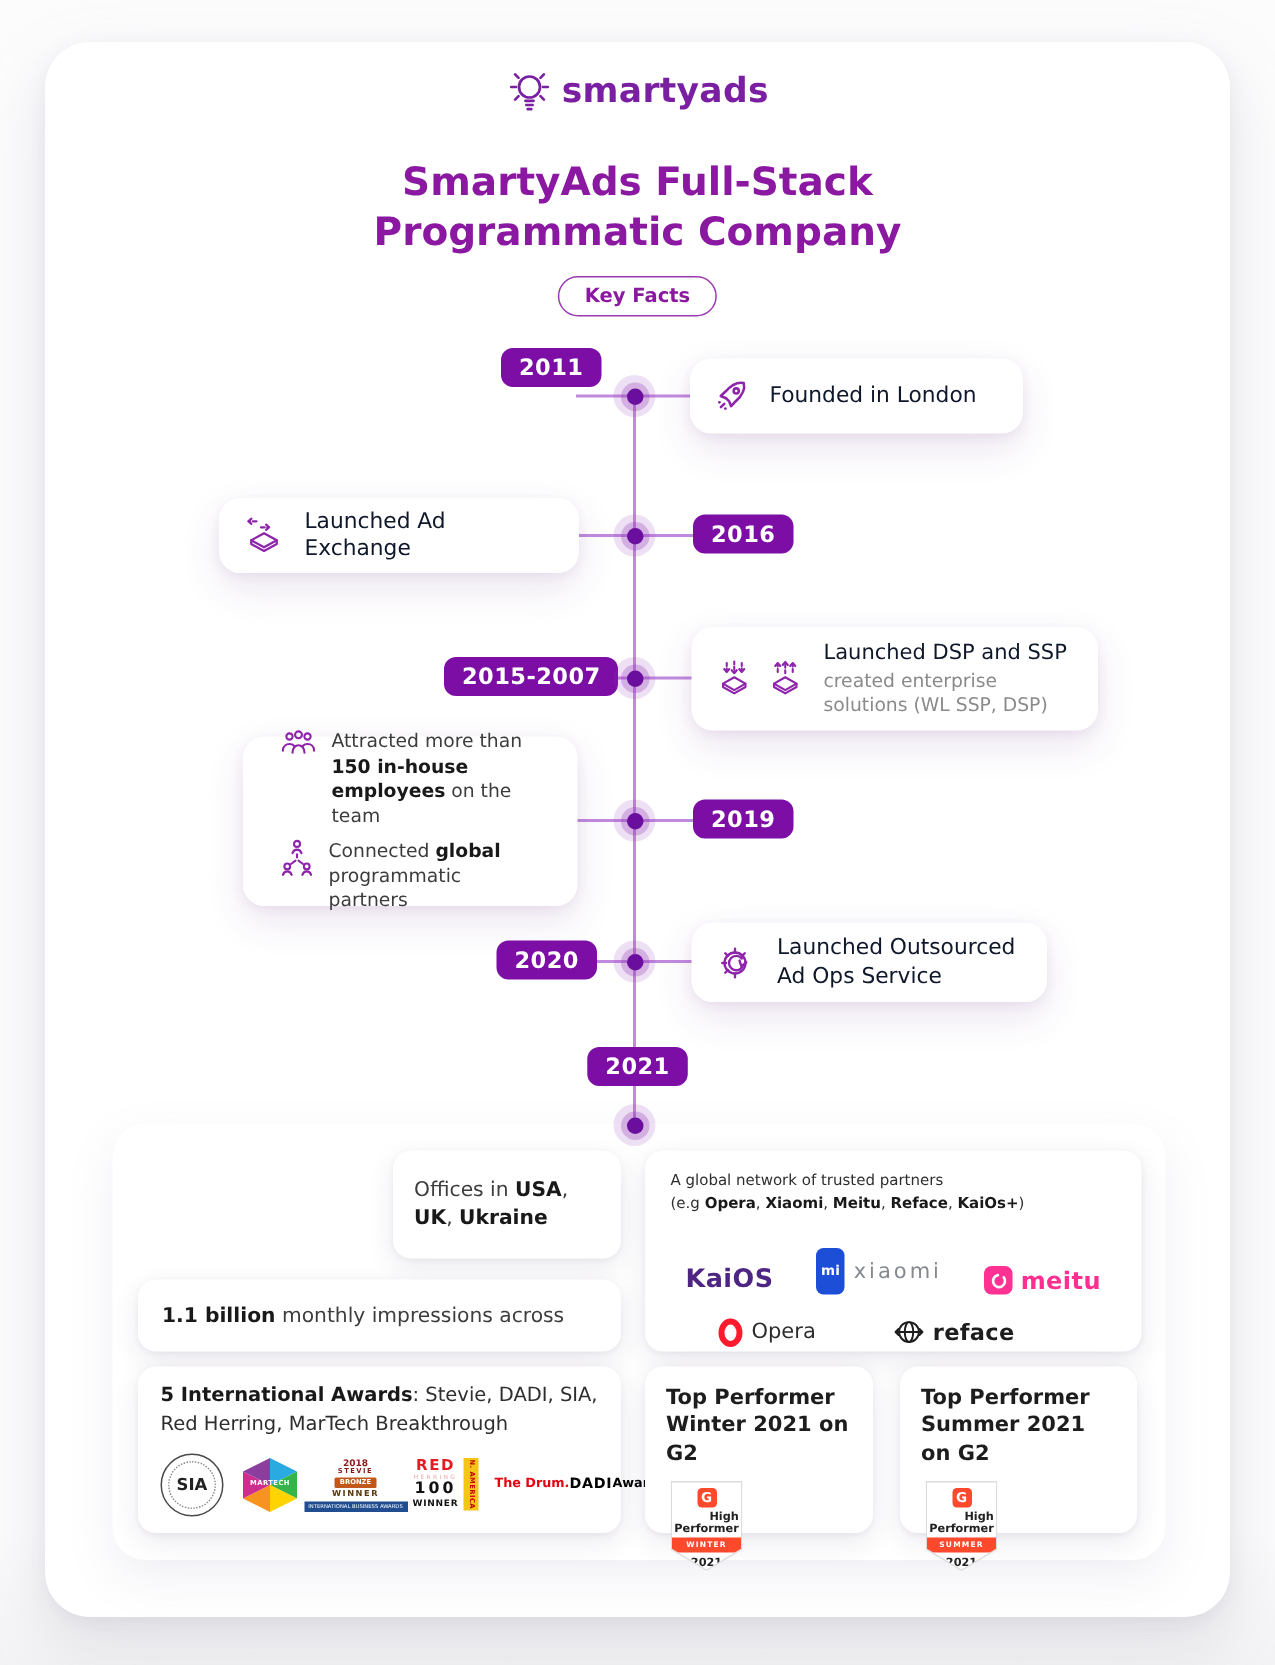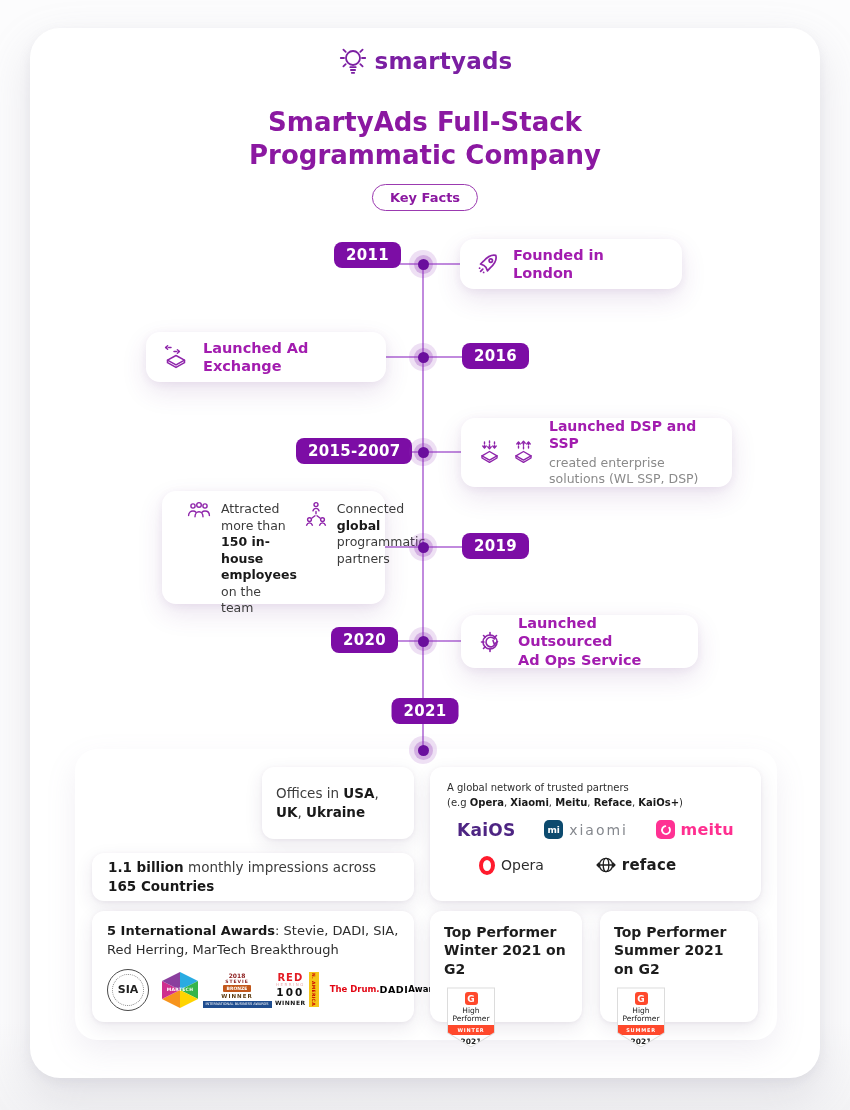--- a/index.html
+++ b/index.html
@@ -30,56 +30,56 @@
   .l2015{left:384px;top:451px;width:80px}.l2019{left:384px;top:546px;width:80px}
   .l2020{left:385px;top:640px;width:79px}
   .tl-node { position:absolute; width:28px; height:28px; margin-left:-14px; margin-top:-14px;
     border-radius:50%; background:rgba(148,62,186,.16); display:grid; place-items:center; z-index:5; }
   .tl-node .mid { position:absolute; width:19px; height:19px; border-radius:50%; background:rgba(148,62,186,.30); }
   .tl-node .dot { position:relative; width:11px; height:11px; border-radius:50%; background:#6a0f9d; }
   .n2011{left:423px;top:264px}.n2013{left:423px;top:357px}.n2015{left:423px;top:452px}
   .n2019{left:423px;top:547px}.n2020{left:423px;top:641px}.n2021{left:423px;top:750px}
   .year-badge { position:absolute; background:#7c0da5; color:#fff; font-size:15px; font-weight:700;
     padding:4px 12px; border-radius:8px; letter-spacing:.3px; z-index:4; }
-  .y2011{left:334px;top:242px}.y2013{left:462px;top:343px}.y2015{left:296px;top:438px}
+  .y2011{left:334px;top:232px}.y2013{left:462px;top:343px}.y2015{left:296px;top:438px}
   .y2019{left:462px;top:533px}.y2020{left:331px;top:627px}
   .y2021{left:50%;top:698px;transform:translateX(-50%)}
   .tl-card { position:absolute; background:#fff; border-radius:14px; z-index:3;
     box-shadow:0 10px 26px rgba(95,45,130,.12), 0 2px 8px rgba(95,45,130,.07);
     display:flex; align-items:center; gap:12px; padding:0 15px; }
   .c2011{left:460px;top:239px;width:222px;height:50px}
   .c2013{left:146px;top:332px;width:240px;height:50px}
   .c2015{left:461px;top:418px;width:271px;height:69px}
-  .c2019{left:162px;top:491px;width:223px;height:113px;flex-direction:row;align-items:stretch;justify-content:flex-start;gap:7px;padding:10px 24px}
+  .c2019{left:162px;top:491px;width:223px;height:113px;flex-direction:column;align-items:stretch;justify-content:center;gap:7px;padding:10px 24px}
   .c2020{left:461px;top:615px;width:237px;height:53px}
-  .tl-title { font-size:14.5px; font-weight:700; color:#a21caf; line-height:1.25; }
+  .tl-title { font-size:14.5px; font-weight:400; color:#0f172a; line-height:1.25; }
   .tl-sub { font-size:12.5px; color:#8a8a8a; line-height:1.3; margin-top:2px; }
   .mini-row { display:flex; gap:9px; align-items:flex-start; }
   .mini-text { font-size:12.5px; color:#3c3c3c; line-height:1.32; }
   .b { font-weight:700; color:#191919; }
   .icon-pair { display:flex; gap:7px; align-items:center; }
   
   .facts-wrap { position:absolute; left:75px; top:749px; width:702px; height:291px;
     background:#fff; border-radius:22px; box-shadow:0 12px 30px rgba(150,130,170,.13); z-index:2; }
   .fact-card { position:absolute; background:#fff; border-radius:12px; z-index:3;
     box-shadow:0 6px 18px rgba(60,40,90,.10), 0 1px 4px rgba(60,40,90,.06); }
   .fact-text { font-size:13.5px; color:#3d3d3d; line-height:1.38; }
   .f1{left:92px;top:767px;width:152px;height:72px;padding:13px 14px}
   .f2{left:262px;top:767px;width:152px;height:72px;padding:13px 14px;display:flex;align-items:center}
   .f3{left:92px;top:853px;width:322px;height:48px;padding:7px 16px;display:flex;flex-direction:column;justify-content:center}
   .fp{left:430px;top:767px;width:331px;height:134px;padding:13px 17px}
   .fa{left:92px;top:911px;width:322px;height:111px;padding:11px 15px}
   .fw{left:430px;top:911px;width:152px;height:111px;padding:12px 14px}
   .fs{left:600px;top:911px;width:158px;height:111px;padding:12px 14px}
   
-  .plogo-row1 { display:flex; align-items:flex-start; justify-content:space-between; margin-top:10px; padding:0 10px; }
+  .plogo-row1 { display:flex; align-items:flex-end; justify-content:space-between; margin-top:22px; padding:0 10px; }
   .plogo-row2 { display:flex; align-items:center; gap:52px; margin-top:15px; padding-left:32px; }
   .kaios { font-size:17px; font-weight:800; color:#4e2583; letter-spacing:.3px; }
   .xiaomi-wrap { display:flex; align-items:center; gap:6px; }
-  .xiaomi-icon { width:19px; height:19px; background:#0c4a6e; border-radius:5px; color:#fff;
+  .xiaomi-icon { width:19px; height:31px; background:#1d4ed8; border-radius:5px; color:#fff;
     font-size:9px; font-weight:700; display:grid; place-items:center; }
   .xiaomi-text { font-size:14px; color:#85888e; letter-spacing:2px; }
   .meitu-wrap { display:flex; align-items:center; gap:5px; }
   .meitu-icon { width:19px; height:19px; background:#ff3193; border-radius:5px; display:grid; place-items:center; }
   .meitu-text { font-size:16px; font-weight:600; color:#ff2f90; letter-spacing:.3px; }
   .opera-wrap { display:flex; align-items:center; gap:6px; }
   .opera-icon { width:16px; height:19px; border:4.5px solid #ff1b2d; border-radius:50%; }
   .opera-text { font-size:14px; color:#2d2d2d; }
   .reface-wrap { display:flex; align-items:center; gap:6px; }
   .reface-text { font-size:15px; font-weight:700; color:#1d1d1d; letter-spacing:.2px; }
@@ -108,21 +108,21 @@
   .dadi-drum { font-size:8.5px; font-weight:800; color:#e20613; line-height:1.2; }
   .dadi-name { font-size:9.5px; font-weight:800; color:#000; line-height:1.2; letter-spacing:.5px; }
   .dadi-awards { font-size:8.5px; font-weight:700; color:#000; line-height:1.2; }
   
   .g2-title { font-size:14px; font-weight:700; color:#1d1d1d; line-height:1.32; }
   .shield { position:relative; width:48px; height:60px; margin-top:9px; margin-left:3px;
     clip-path:polygon(0 0,100% 0,100% 76%,50% 100%,0 76%); background:#dcdcdc; flex:none; }
   .shield-in { position:absolute; inset:1px; clip-path:polygon(0 0,100% 0,100% 76%,50% 100%,0 76%);
     background:#fff; display:flex; flex-direction:column; align-items:center; padding-top:4px; }
   .g2-sq { width:13px; height:13px; background:#ff492c; border-radius:3px; color:#fff; font-size:9px; font-weight:700; display:grid; place-items:center; }
-  .g2-hp { font-size:7.5px; font-weight:400; color:#222; line-height:1.1; text-align:center; margin-top:2px; }
+  .g2-hp { font-size:7.5px; font-weight:700; color:#222; line-height:1.1; text-align:right; margin-top:2px; }
   .g2-band { width:100%; background:#ff492c; color:#fff; font-size:5px; font-weight:700; text-align:center; padding:2px 0; letter-spacing:.8px; margin-top:2px; }
   .g2-year { font-size:7.5px; font-weight:700; color:#222; margin-top:2px; }
   .p-title { font-size:10px; color:#2e2e2e; line-height:1.5; }
   .a-title { font-size:13px; color:#2e2e2e; line-height:1.45; }
   svg.ic { flex:none; }
 </style>
 </head>
 <body>
 
 <div class="page">
@@ -283,23 +283,20 @@
   <div class="fact-card f2">
     <div class="fact-text">
       <span>Offices in </span><span class="b">USA</span><span>, </span><span class="b">UK</span><span>, </span><span class="b">Ukraine</span>
     </div>
   </div>
 
   <div class="fact-card f3">
     <div class="fact-text">
       <span class="b">1.1 billion</span><span> monthly impressions across</span>
     </div>
-    <div class="fact-text">
-      <span class="b">165 Countries</span>
-    </div>
   </div>
 
   <div class="fact-card fp">
     <div class="p-title">
       <div>A global network of trusted partners</div>
       <div><span>(e.g </span><span class="b">Opera</span><span>, </span><span class="b">Xiaomi</span><span>, </span><span class="b">Meitu</span><span>, </span><span class="b">Reface</span><span>, </span><span class="b">KaiOs+</span><span>)</span></div>
     </div>
     <div class="plogo-row1">
       <span class="kaios">KaiOS</span>
       <span class="xiaomi-wrap">

